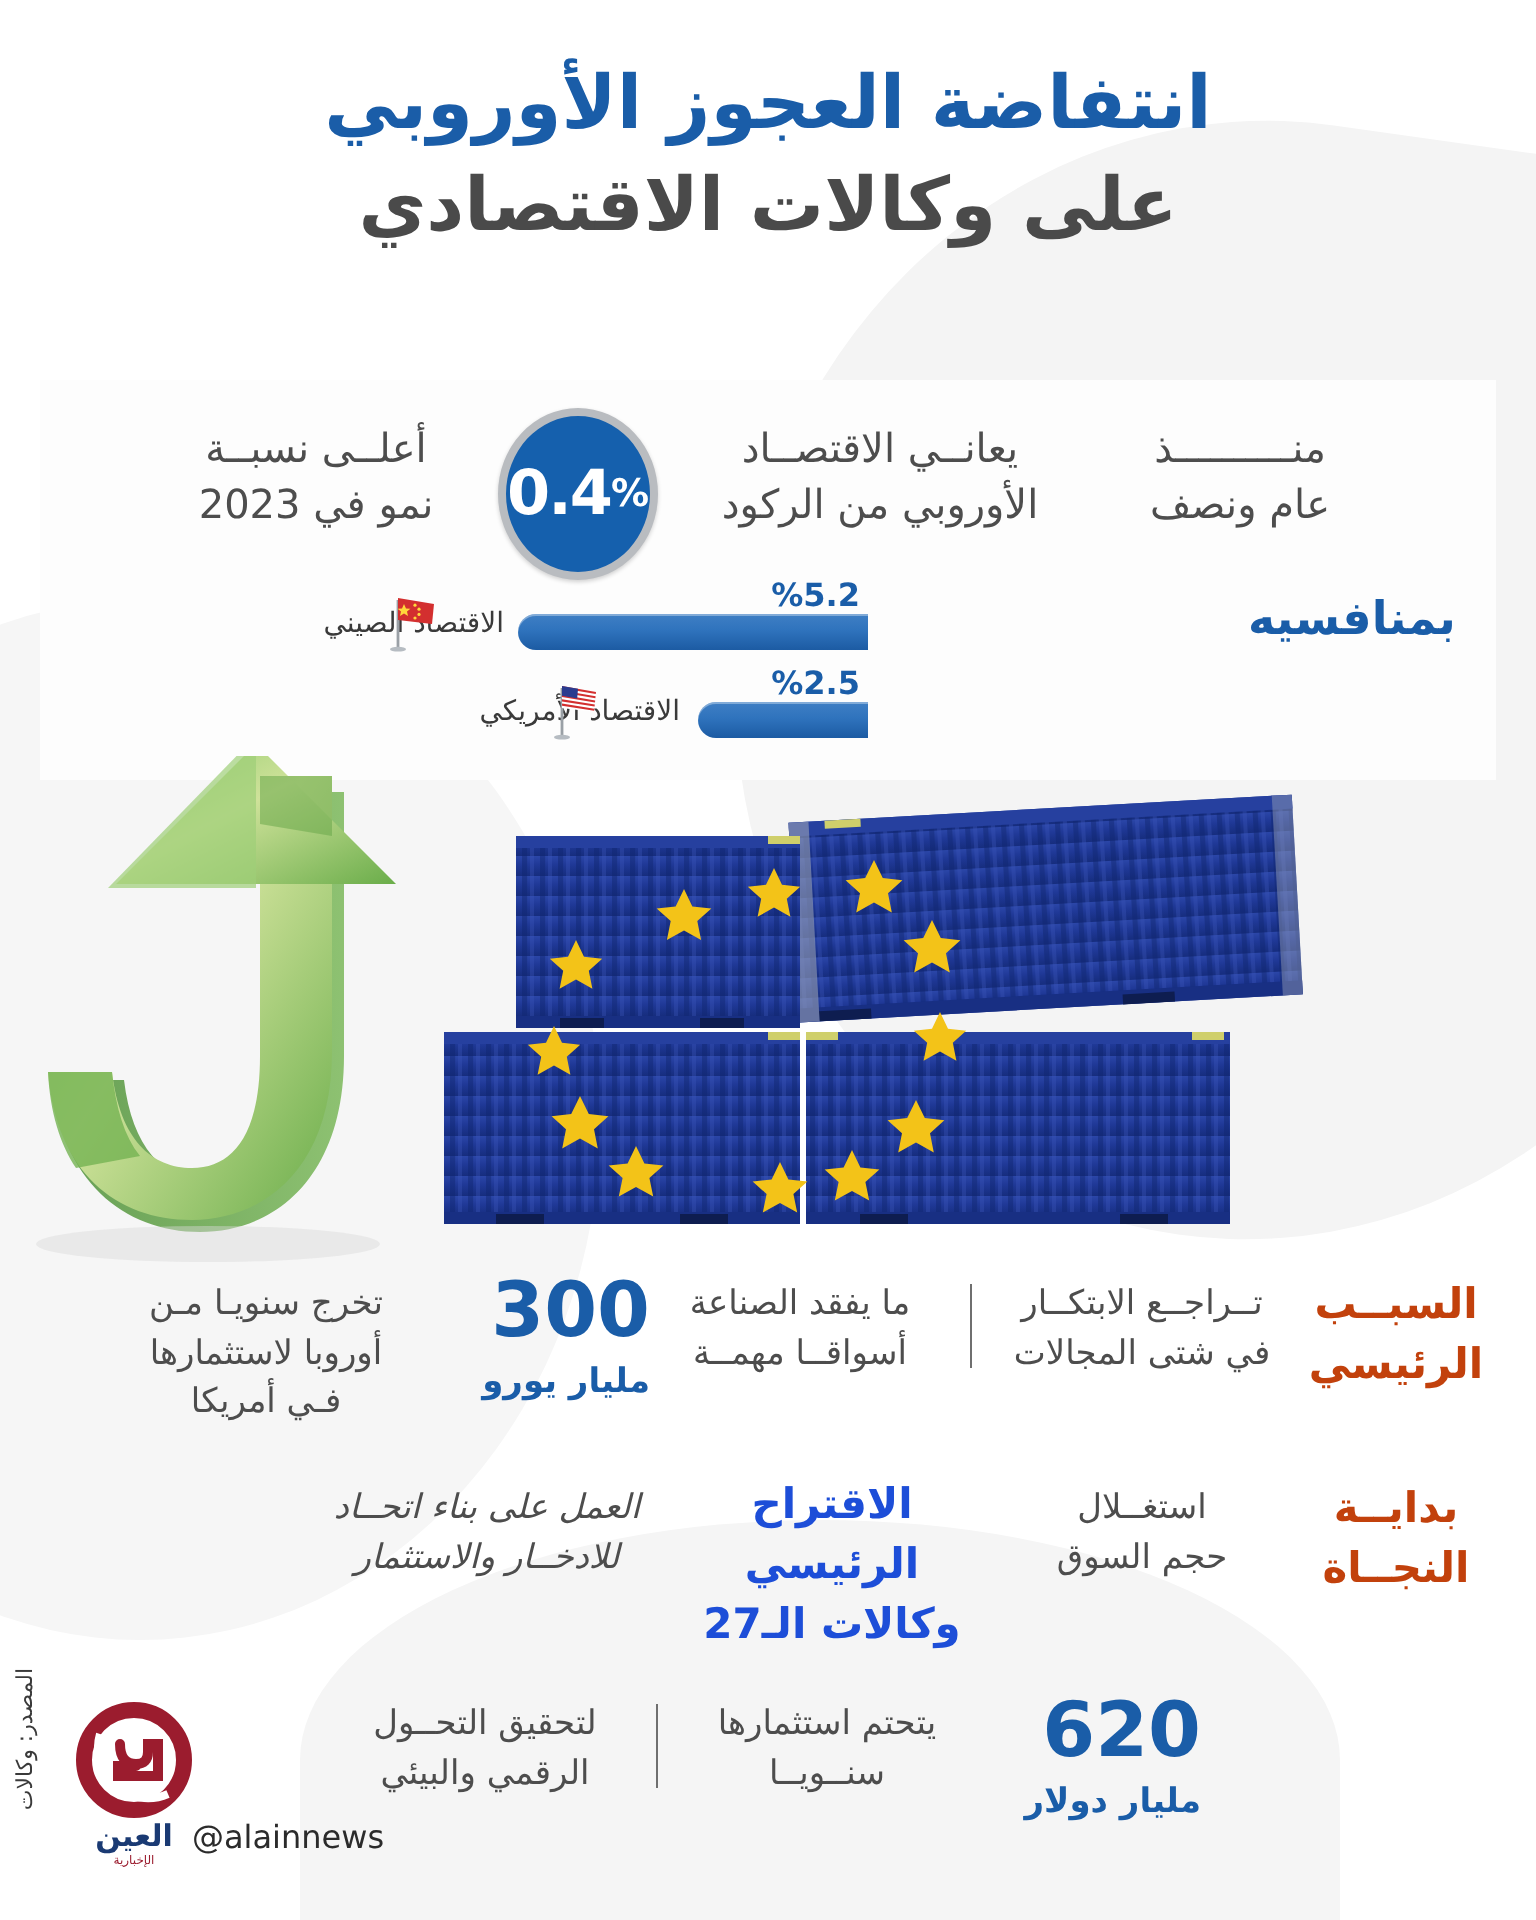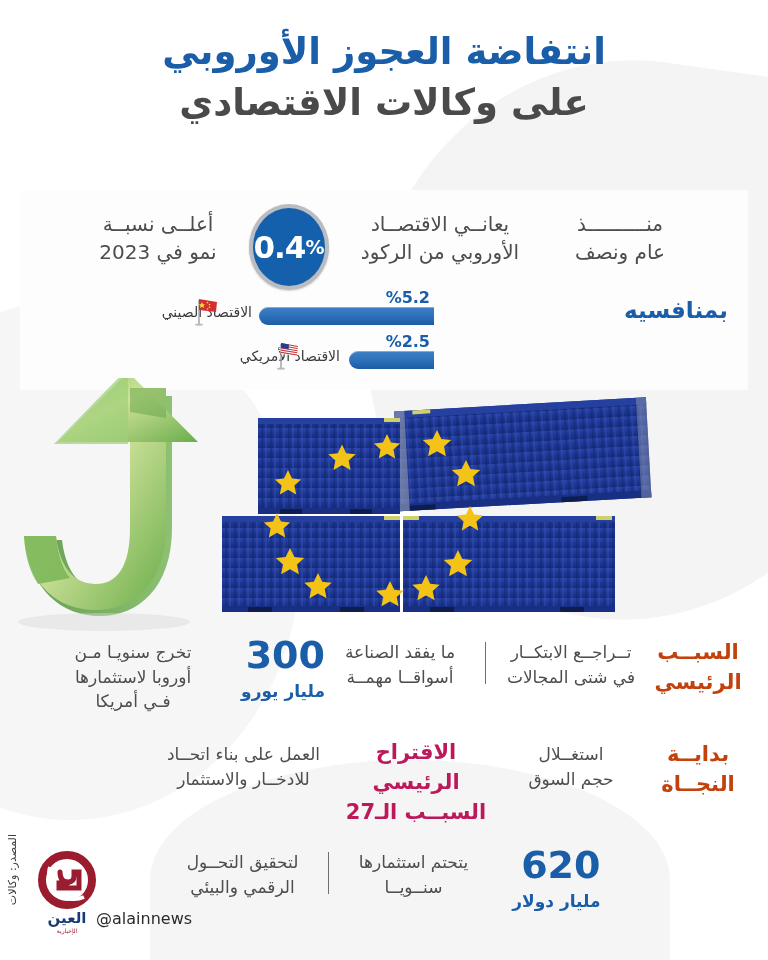--- a/index.html
+++ b/index.html
@@ -54,26 +54,26 @@
 
   
   .art{position:absolute;top:378px;left:0;width:768px;height:260px;z-index:4;overflow:hidden;}
 
   
   .rows{position:absolute;top:636px;left:0;right:0;z-index:8;}
   .row{display:flex;flex-direction:row;align-items:flex-start;justify-content:flex-start;
        padding:0 18px;margin-bottom:6px;}
   .cell-head{font-size:21px;font-weight:bold;color:#c2410c;line-height:1.42;width:104px;text-align:center;padding-top:2px;}
   .cell-txt{font-size:17px;color:#4d4d4d;line-height:1.45;text-align:center;padding-top:4px;}
-  .w150{width:150px;} .w160{width:160px;} .w185{width:185px;}
+  .w150{width:150px;} .w160{width:160px;} .w185{width:185px;font-style:italic;}
   .divider{width:1px;background:#6f6f6f;height:42px;margin:6px 10px 0 10px;flex:0 0 auto;}
   .big-num{text-align:right;width:112px;padding-top:0;}
   .big-num .n{font-size:38px;font-weight:bold;color:#1a5da8;line-height:1;direction:ltr;}
   .big-num .u{font-size:17px;font-weight:bold;color:#1a5da8;line-height:1.3;margin-top:6px;}
-  .sub-head{font-size:21px;font-weight:bold;color:#be185d;line-height:1.42;width:160px;text-align:center;}
+  .sub-head{font-size:21px;font-weight:bold;color:#1d4ed8;line-height:1.42;width:160px;text-align:center;}
 
   .row-bottom{position:absolute;top:846px;left:0;right:0;z-index:8;
     display:flex;flex-direction:row;align-items:flex-start;justify-content:center;}
 
   
   .source{position:absolute;left:6px;top:834px;z-index:9;font-size:11px;color:#3a3a3a;
     writing-mode:vertical-rl;transform:rotate(180deg);letter-spacing:.5px;}
   .logo-wrap{position:absolute;left:38px;bottom:26px;z-index:9;display:flex;flex-direction:row-reverse;align-items:flex-end;}
   .logo-mark{width:58px;height:58px;position:relative;}
   .logo-txt{font-size:15px;font-weight:bold;color:#1a3a73;text-align:center;margin-top:0;}
@@ -286,21 +286,21 @@
       <div class="cell-head">
         <div>بدايــة</div>
         <div>النجــاة</div>
       </div>
       <div class="cell-txt w150">
         <div>استغــلال</div>
         <div>حجم السوق</div>
       </div>
       <div class="sub-head">
         <div>الاقتراح الرئيسي</div>
-        <div>السبــب الـ27</div>
+        <div>وكالات الـ27</div>
       </div>
       <div class="cell-txt w185">
         <div>العمل على بناء اتحــاد</div>
         <div>للادخــار والاستثمار</div>
       </div>
     </div>
 
   </div>
 
   <div class="row-bottom">

